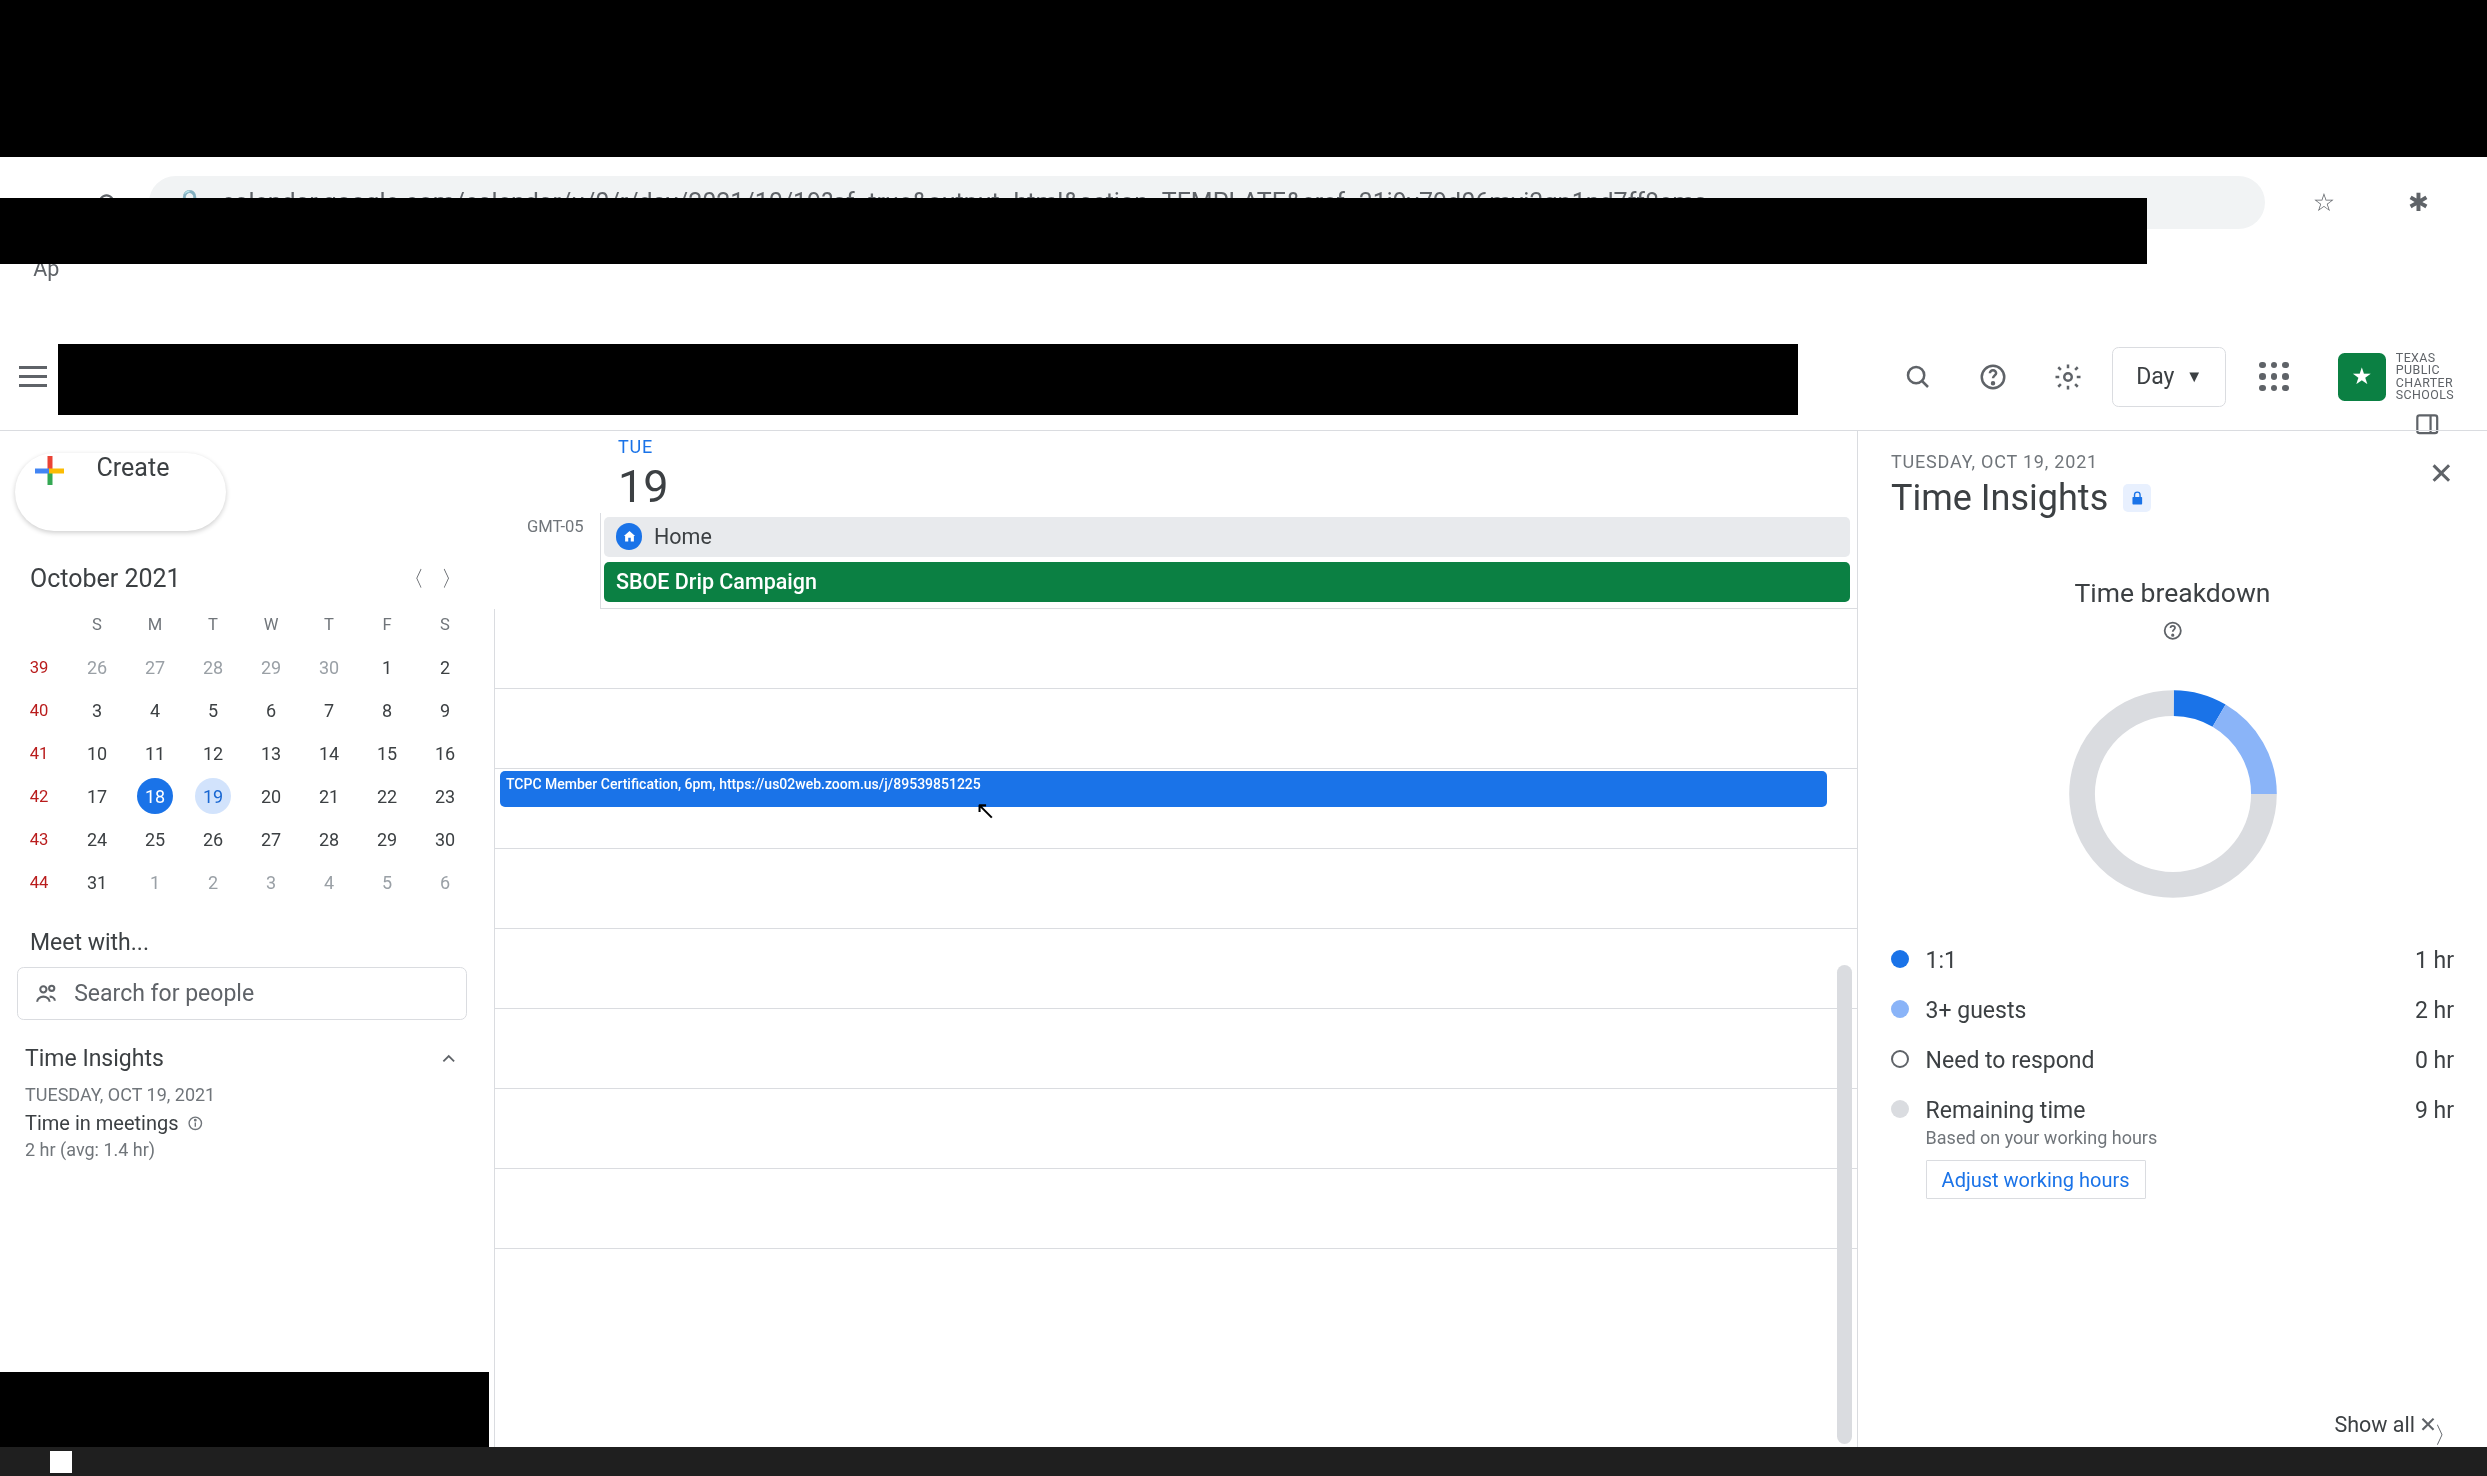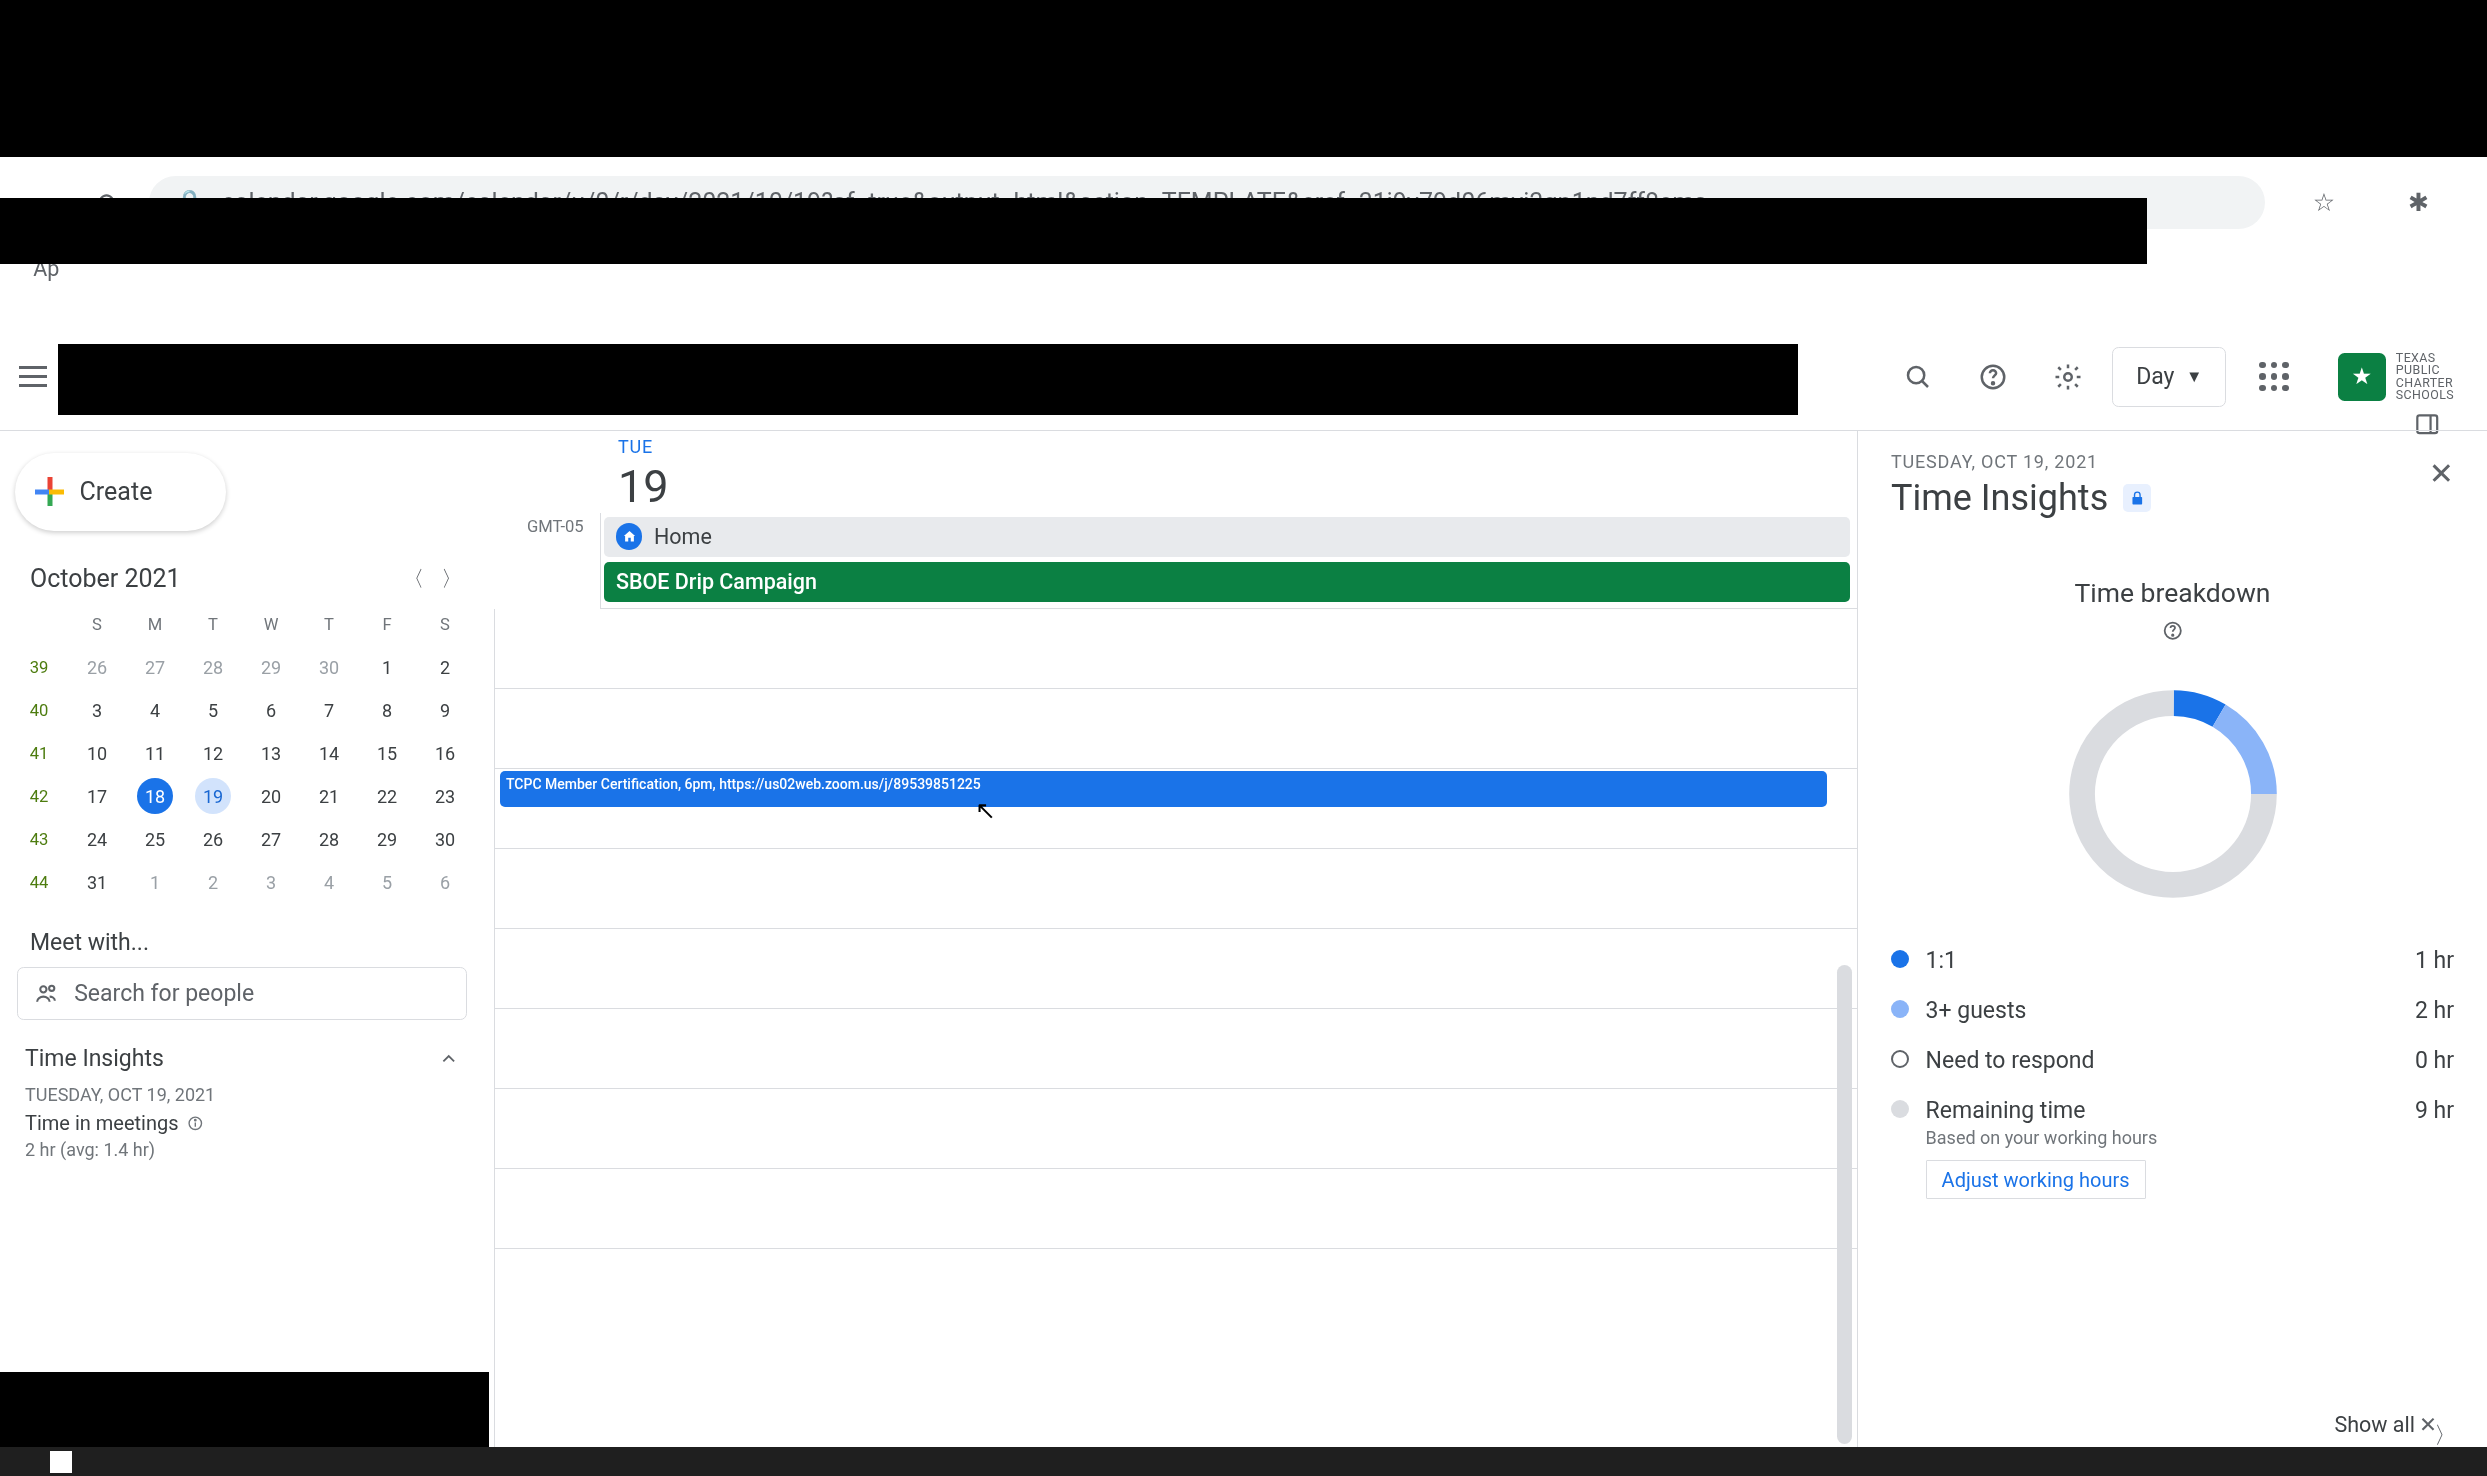--- a/index.html
+++ b/index.html
@@ -44,36 +44,36 @@
   .apps-grid i{background:#5f6368; border-radius:50%;}
   .org-logo { display:flex; align-items:center; gap:10px; margin-left:16.6px;}
   .org-logo .mark{width:48px;height:48px;background:#0b8043;border:3.3px solid #0b8043;border-radius:6.6px;position:relative;}
   .org-logo .mark::after{content:'★';position:absolute;inset:0;display:flex;align-items:center;justify-content:center;color:#fff;font-size:23px;}
   .org-logo .txt{font-size:12.4px;line-height:1;color:#5f6368;letter-spacing:0.4px;}
 
   .body { flex:1; display:flex; overflow:hidden;}
 
   
   .sidebar { width:494px; border-right:0; padding:13.3px 20px 0 10px; }
-  .create-btn { display:flex; align-items:center; gap:12px; height:78px; width:211px; border-radius:41px; box-shadow:0 1.7px 5px rgba(0,0,0,.2); background:#fff; padding:0 30px 0 16.6px; cursor:pointer; margin:8.3px 0 33px 5px;}
+  .create-btn { display:flex; gap:29px; height:78px; width:211px; border-radius:41px; box-shadow:0 1.7px 5px rgba(0,0,0,.2); background:#fff; padding:0 30px 0 16.6px; cursor:pointer; margin:8.3px 0 33px 5px;}
   .plus { position:relative; width:36px; height:36px;}
   .plus::before,.plus::after{content:'';position:absolute;background:#4285f4;}
   .plus::before{left:50%;top:3.3px;bottom:3.3px;width:5px;transform:translateX(-50%);background:linear-gradient(#ea4335 50%, #34a853 50%);}
   .plus::after{top:50%;left:3.3px;right:3.3px;height:5px;transform:translateY(-50%);background:linear-gradient(90deg,#4285f4 50%, #fbbc04 50%);}
   .create-btn span{font-size:25px;color:#3c4043;}
 
   .mini-head { display:flex; align-items:center; justify-content:space-between; padding:0 11.6px 0 20px; margin-bottom:10px;}
   .mini-head .m{font-size:25px;color:#3c4043;}
   .mini-nav { display:flex; gap:16.6px;}
   .mini-nav span{font-size:21.5px;color:#5f6368;cursor:pointer;}
 
   .mini { width:100%; border-collapse:collapse; table-layout:fixed;}
   .mini th,.mini td { text-align:center; font-size:18px; font-weight:400; color:#3c4043; height:43px;}
   .mini th { color:#70757a; font-size:16.6px;}
-  .mini td:first-child { color:#4d7c0f; font-size:16.6px;}
+  .mini td:first-child { color:#b91c1c; font-size:16.6px;}
   .mini td.dim{color:#9aa0a6;}
   .mini td .d{display:inline-flex;width:36px;height:36px;align-items:center;justify-content:center;border-radius:50%;}
   .mini td .today{background:#1a73e8;color:#fff;}
   .mini td .sel{background:#d2e3fc;color:#1967d2;}
 
   .meet-h { font-size:23px; color:#3c4043; padding:25px 20px 11.6px;}
   .srch { margin:0 6.6px 25px; height:53px; border:0.8px solid #dadce0; border-radius:6.6px; display:flex; align-items:center; gap:15px; padding:0 16.6px; color:#5f6368; font-size:23px;}
   .srch svg{width:25px;height:25px;}
 
   .ti-side { padding:0 15px;}

